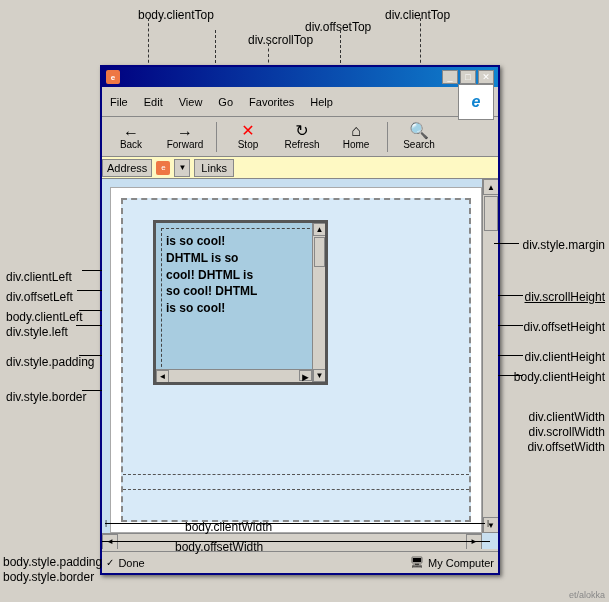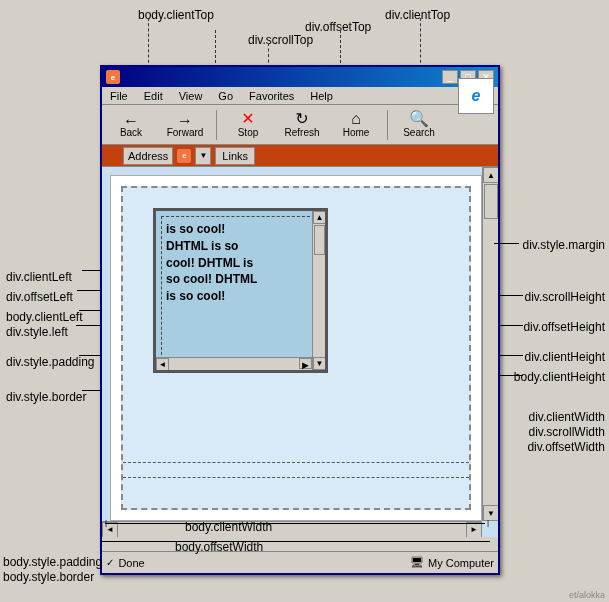--- a/index.html
+++ b/index.html
@@ -75,21 +75,21 @@
       justify-content: center;
       cursor: pointer;
     }
 
     
     .menu-bar {
       background: #d4d0c8;
       display: flex;
       align-items: center;
       padding: 2px 4px;
-      height: 18px;
+      height: 30px;
       border-bottom: 1px solid #888;
       gap: 8px;
     }
     .menu-item {
       font-size: 11px;
       padding: 1px 4px;
       cursor: pointer;
       text-decoration: none;
       color: #000;
     }
@@ -134,24 +134,24 @@
       border: 1px solid #888;
       display: flex;
       align-items: center;
       justify-content: center;
       font-size: 18px;
       color: #1084d0;
     }
 
     
     .address-bar {
-      background: #c2410c;
-      display: flex;
-      align-items: center;
-      padding: 2px 21px;
+      background: #fef9c3;
+      display: flex;
+      align-items: center;
+      padding: 2px 0;
       height: 22px;
       border-bottom: 1px solid #888;
       gap: 4px;
     }
     .address-label {
       font-size: 11px;
       border: 1px solid #888;
       background: #d4d0c8;
       padding: 1px 4px;
       height: 18px;
@@ -387,21 +387,21 @@
   <div class="label" style="top:270px; left:6px;">div.clientLeft</div>
   <div class="label" style="top:290px; left:6px;">div.offsetLeft</div>
   <div class="label" style="top:310px; left:6px;">body.clientLeft</div>
   <div class="label" style="top:325px; left:6px;">div.style.left</div>
   <div class="label" style="top:355px; left:6px;">div.style.padding</div>
   <div class="label" style="top:390px; left:6px;">div.style.border</div>
   <div class="label" style="top:555px; left:3px;">body.style.padding</div>
   <div class="label" style="top:570px; left:3px;">body.style.border</div>
 
   <div class="label" style="top:238px; right:4px;">div.style.margin</div>
-  <div class="label" style="top:290px; right:4px;">div.scrollHeight</div>
+  <div class="label" style="top:290px; right:4px;text-decoration:underline;">div.scrollHeight</div>
   <div class="label" style="top:320px; right:4px;">div.offsetHeight</div>
   <div class="label" style="top:350px; right:4px;">div.clientHeight</div>
   <div class="label" style="top:370px; right:4px;">body.clientHeight</div>
   <div class="label" style="top:410px; right:4px;">div.clientWidth</div>
   <div class="label" style="top:425px; right:4px;">div.scrollWidth</div>
   <div class="label" style="top:440px; right:4px;">div.offsetWidth</div>
 
   <div class="label" style="bottom:68px; left:185px;">body.clientWidth</div>
   <div class="label" style="bottom:48px; left:175px;">body.offsetWidth</div>
 

